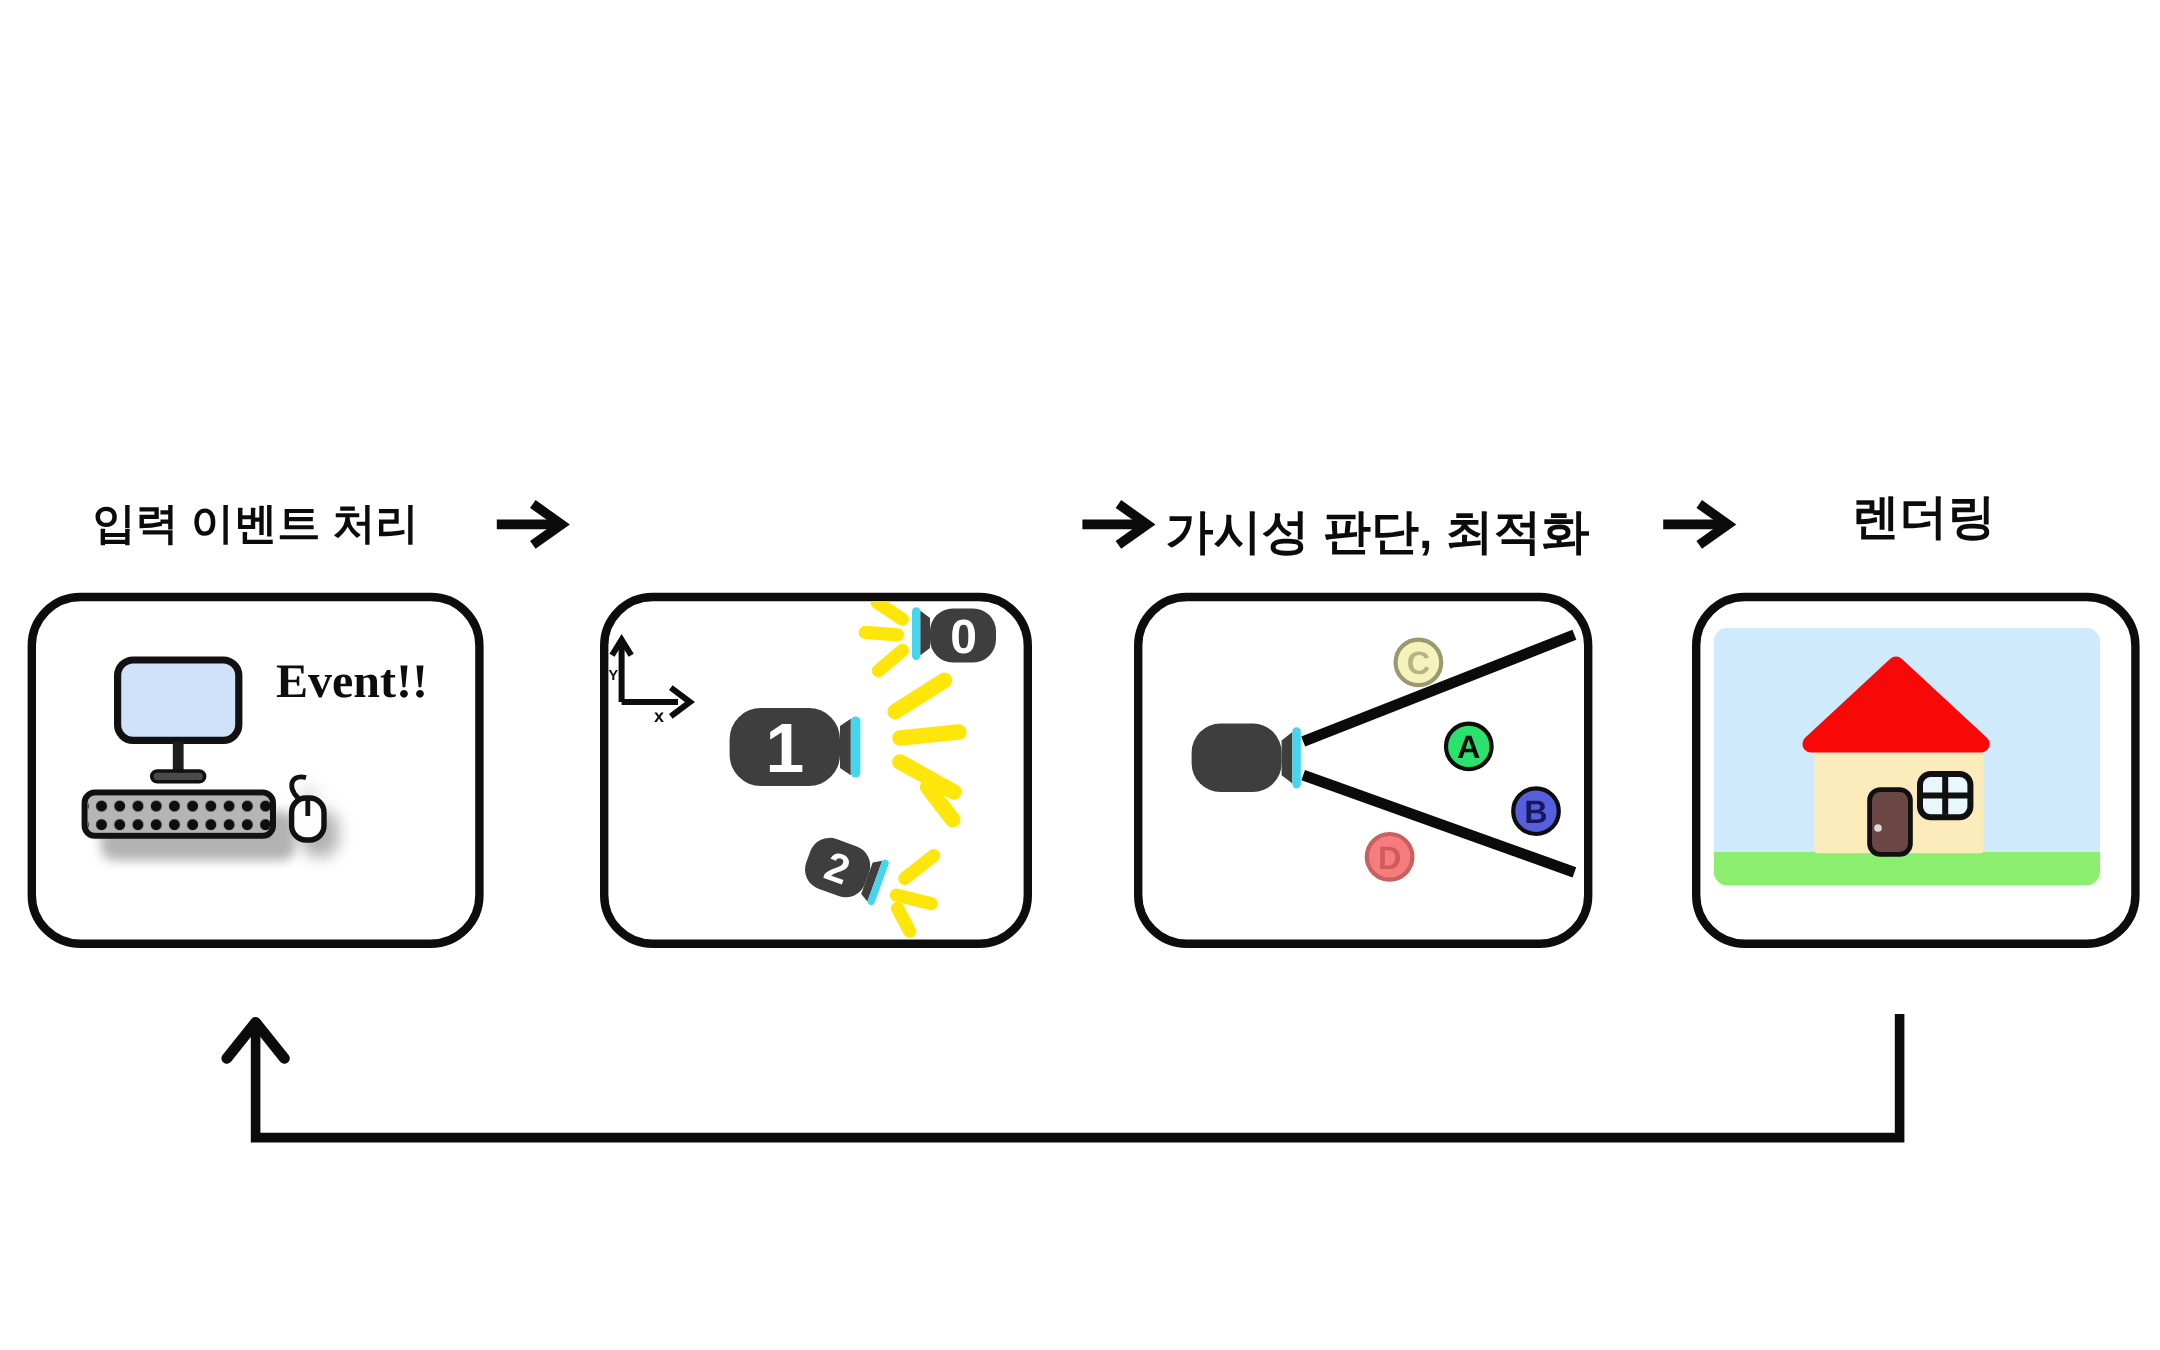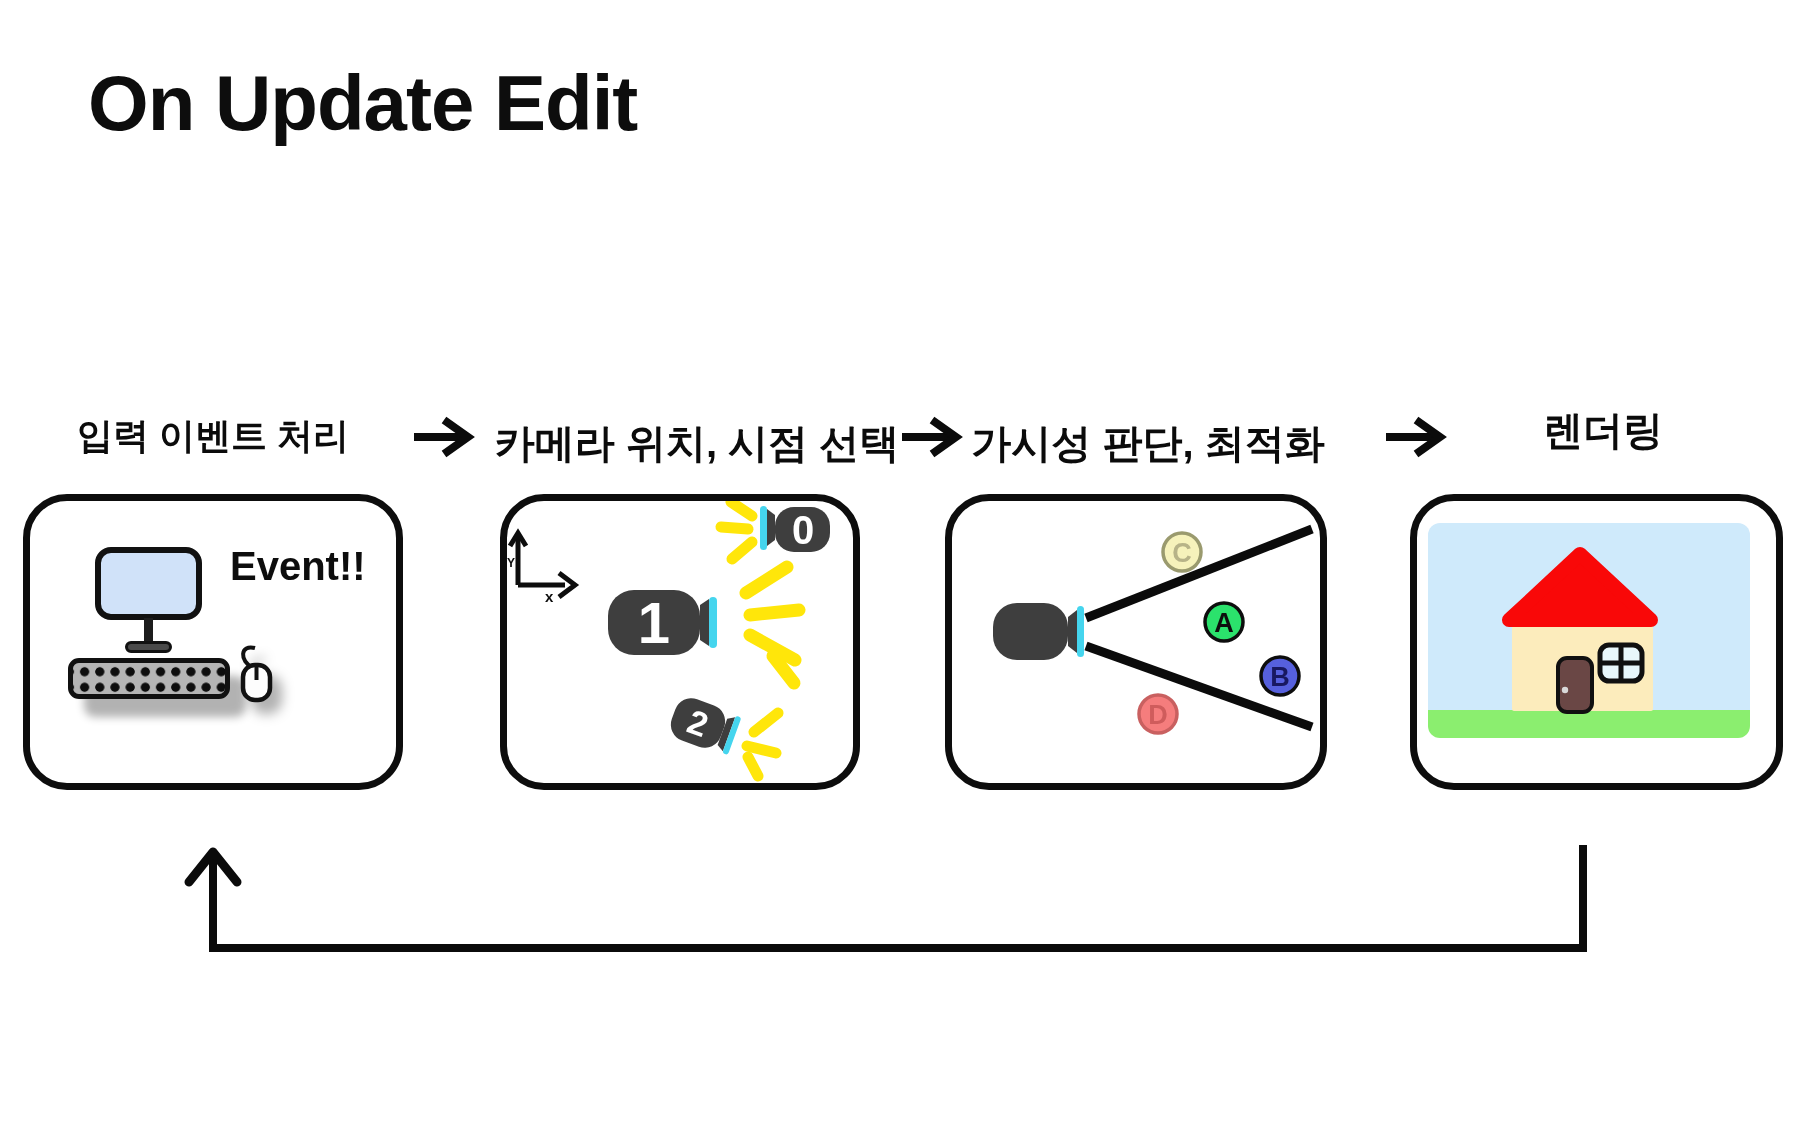--- a/index.html
+++ b/index.html
@@ -33,33 +33,31 @@
     border:3px solid #111;border-radius:6px;box-sizing:border-box;
   }
   .keyboard{
     position:absolute;left:38px;top:157px;width:162px;height:41px;
     background:#b5b5b5;border:5px solid #111;border-radius:11px;box-sizing:border-box;
     background-image:radial-gradient(circle,#0e0e0e 4.2px,transparent 4.9px);
     background-size:15.2px 15.5px;background-position:4px 1px;background-clip:padding-box;
     box-shadow:16px 18px 9px rgba(0,0,0,0.30);
   }
   .mouse{position:absolute;left:205px;top:140px;width:48px;height:62px;filter:drop-shadow(10px 12px 6px rgba(0,0,0,0.30));}
-  .event-text{position:absolute;left:200px;top:43px;font-size:40px;font-weight:800;white-space:nowrap;}
+  .event-text{position:absolute;left:200px;top:43px;font-size:40px;font-weight:800;white-space:nowrap;font-family:Liberation Serif, serif;}
   svg text{font-family:"Liberation Sans",sans-serif;font-weight:800;}
   .feedback{position:absolute;left:170px;top:835px;width:1430px;height:125px;}
 </style>
 </head>
 <body>
 
 <div class="stage">
 
-  <div class="title">On Update Edit</div>
 
   <div class="step-label first" style="left:213px;">입력 이벤트 처리</div>
-  <div class="step-label" style="left:697px;top:416px;">카메라 위치, 시점 선택</div>
   <div class="step-label" style="left:1148px;top:416px;">가시성 판단, 최적화</div>
   <div class="step-label" style="left:1603px;top:403px;">렌더링</div>
 
   <svg class="flow-arrow" style="left:410px;" viewBox="0 0 72 44">
     <path d="M4 22 H52" stroke="#0b0b0b" stroke-width="8" fill="none"></path>
     <polyline points="34,5 58,22 34,39" stroke="#0b0b0b" stroke-width="8" fill="none" stroke-linejoin="miter"></polyline>
   </svg>
   <svg class="flow-arrow" style="left:898px;" viewBox="0 0 72 44">
     <path d="M4 22 H52" stroke="#0b0b0b" stroke-width="8" fill="none"></path>
     <polyline points="34,5 58,22 34,39" stroke="#0b0b0b" stroke-width="8" fill="none" stroke-linejoin="miter"></polyline>

